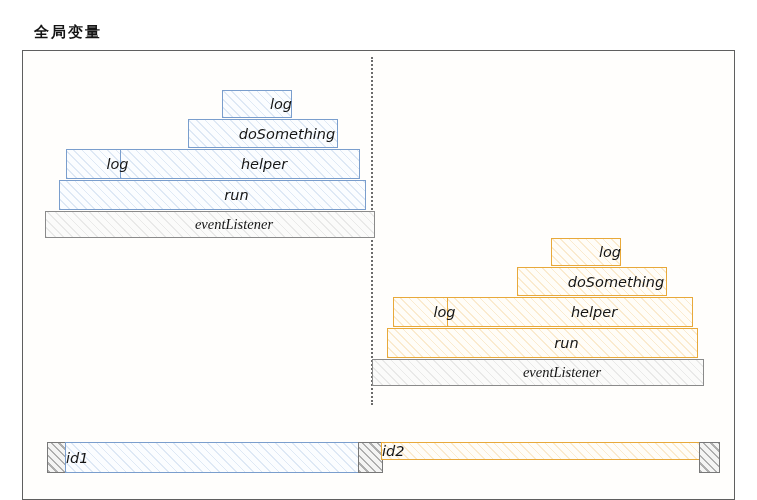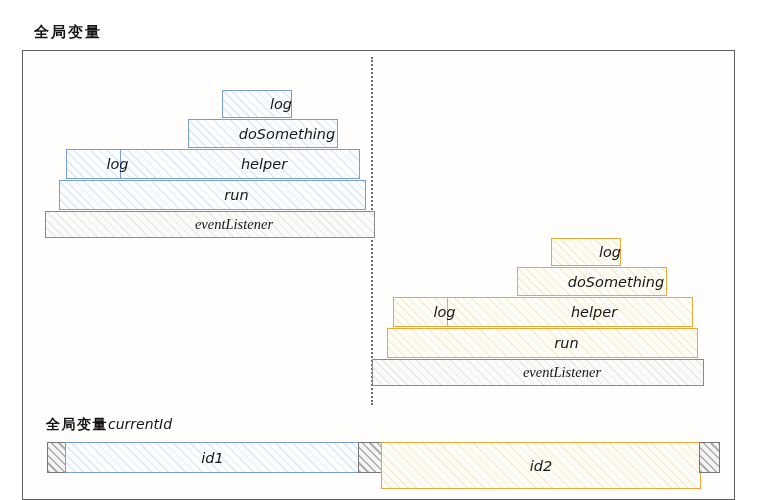--- a/index.html
+++ b/index.html
@@ -130,21 +130,20 @@
     font-style: italic;
     font-weight: normal;
     letter-spacing: 0px;
   }
 
   .seg {
     position: absolute;
     box-sizing: border-box;
     display: flex;
     align-items: center;
-    justify-content: center;
     font-family: "DejaVu Sans", sans-serif;
     font-style: italic;
     font-size: 14.5px;
     color: #151515;
     white-space: nowrap;
   }
   .seg.hatch-gray {
     border: 1.3px solid #787878;
     background-color: #f4f4f3;
     background-image: repeating-linear-gradient(
@@ -221,29 +220,26 @@
         <span class="lbl">helper</span>
       </div>
       <div class="fbox orange" style="left: 387px; top: 311px; width: 311px; height: 30px;">
         <span class="lbl">run</span>
       </div>
       <div class="fbox gray" style="left: 372px; top: 342px; width: 332px; height: 27px;">
         <span class="lbl">eventListener</span>
       </div>
     </div>
 
-  <div class="bar-label">
-    <span class="cn">全局变量</span><span class="en">currentId</span>
-  </div>
 
   <div id="global-bar">
       <div class="seg hatch-gray" style="left: 47px; top: 425px; width: 20px; height: 31px;"></div>
       <div class="seg blue" style="left: 65px; top: 425px; width: 295px; height: 31px;">
         <span class="lbl">id1</span>
       </div>
       <div class="seg hatch-gray" style="left: 358px; top: 425px; width: 25px; height: 31px;"></div>
-      <div class="seg orange" style="left: 381px; top: 425px; width: 320px; height: 47px;">
+      <div class="seg orange" style="left: 381px; top: 425px; width: 320px; height: 18px;">
         <span class="lbl">id2</span>
       </div>
       <div class="seg hatch-gray" style="left: 699px; top: 425px; width: 21px; height: 31px;"></div>
     </div>
 
 </div>
 
 </body></html>

